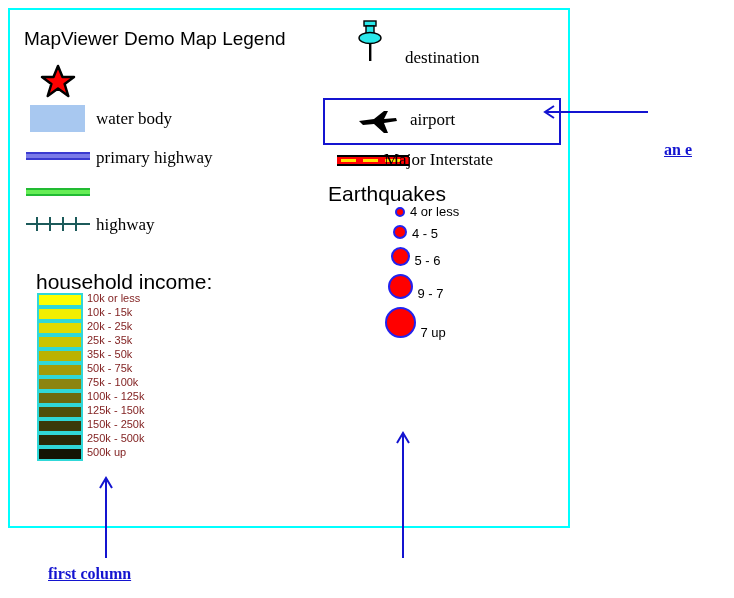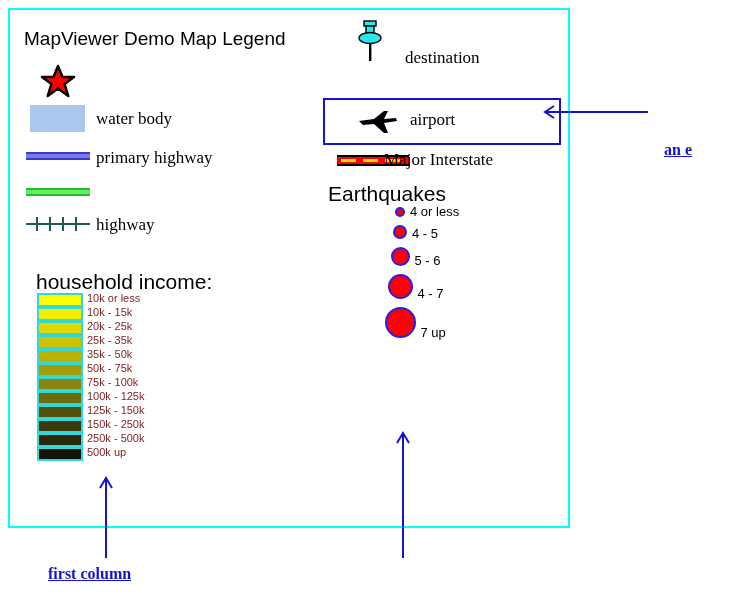--- a/index.html
+++ b/index.html
@@ -282,21 +282,21 @@
     <div class="txt section-label" style="left:318px; top:172px;">Earthquakes</div>
 
     <div id="quake-list">
         <div class="quake-dot" style="width: 10px; height: 10px; left: 385px; top: 197px;"></div>
         <div class="txt small-label" style="left: 400px; top: 194px;">4 or less</div>
         <div class="quake-dot" style="width: 14px; height: 14px; left: 383px; top: 215px;"></div>
         <div class="txt small-label" style="left: 402px; top: 216px;">4 - 5</div>
         <div class="quake-dot" style="width: 19px; height: 19px; left: 380.5px; top: 237px;"></div>
         <div class="txt small-label" style="left: 404.5px; top: 243px;">5 - 6</div>
         <div class="quake-dot" style="width: 25px; height: 25px; left: 377.5px; top: 264px;"></div>
-        <div class="txt small-label" style="left: 407.5px; top: 276px;">4 - 7</div>
+        <div class="txt small-label" style="left: 407.5px; top: 276px;">9 - 7</div>
         <div class="quake-dot" style="width: 31px; height: 31px; left: 374.5px; top: 297px;"></div>
         <div class="txt small-label" style="left: 410.5px; top: 315px;">7 up</div>
       </div>
 
   </div>
 
   <svg class="anno-arrow" style="left:540px; top:101px; width:110px; height:22px;" viewBox="0 0 110 22">
     <line x1="108" y1="11" x2="6" y2="11" stroke="#1414d0" stroke-width="2"></line>
     <polyline points="14,5 5,11 14,17" fill="none" stroke="#1414d0" stroke-width="2"></polyline>
   </svg>

